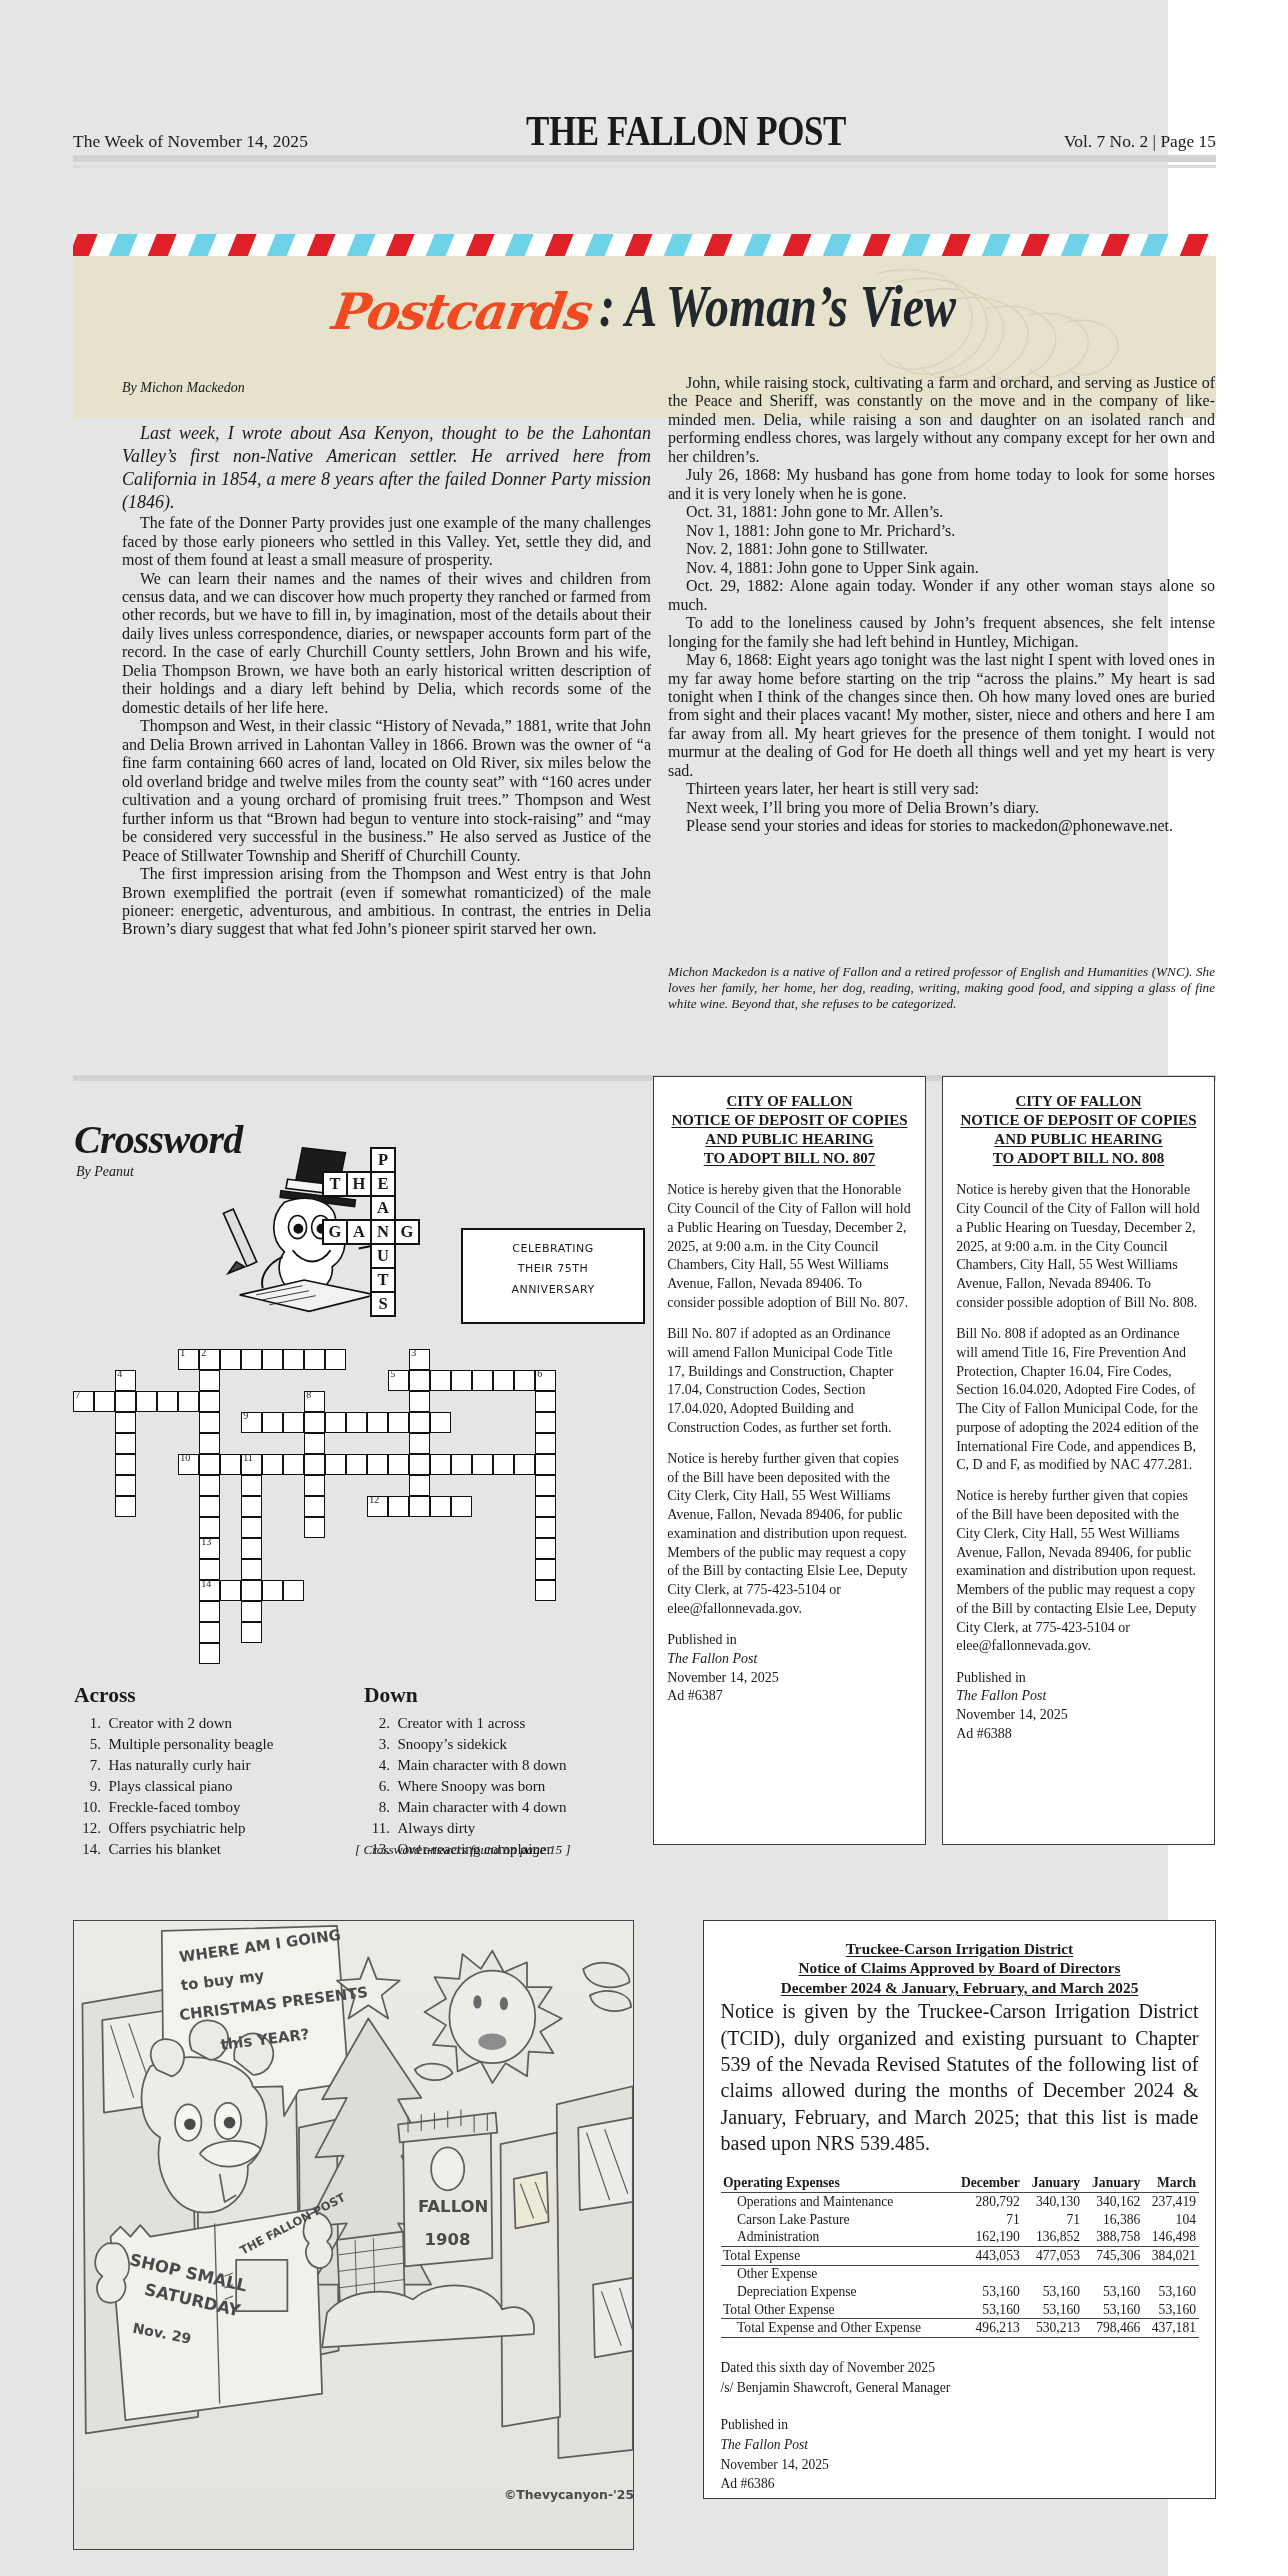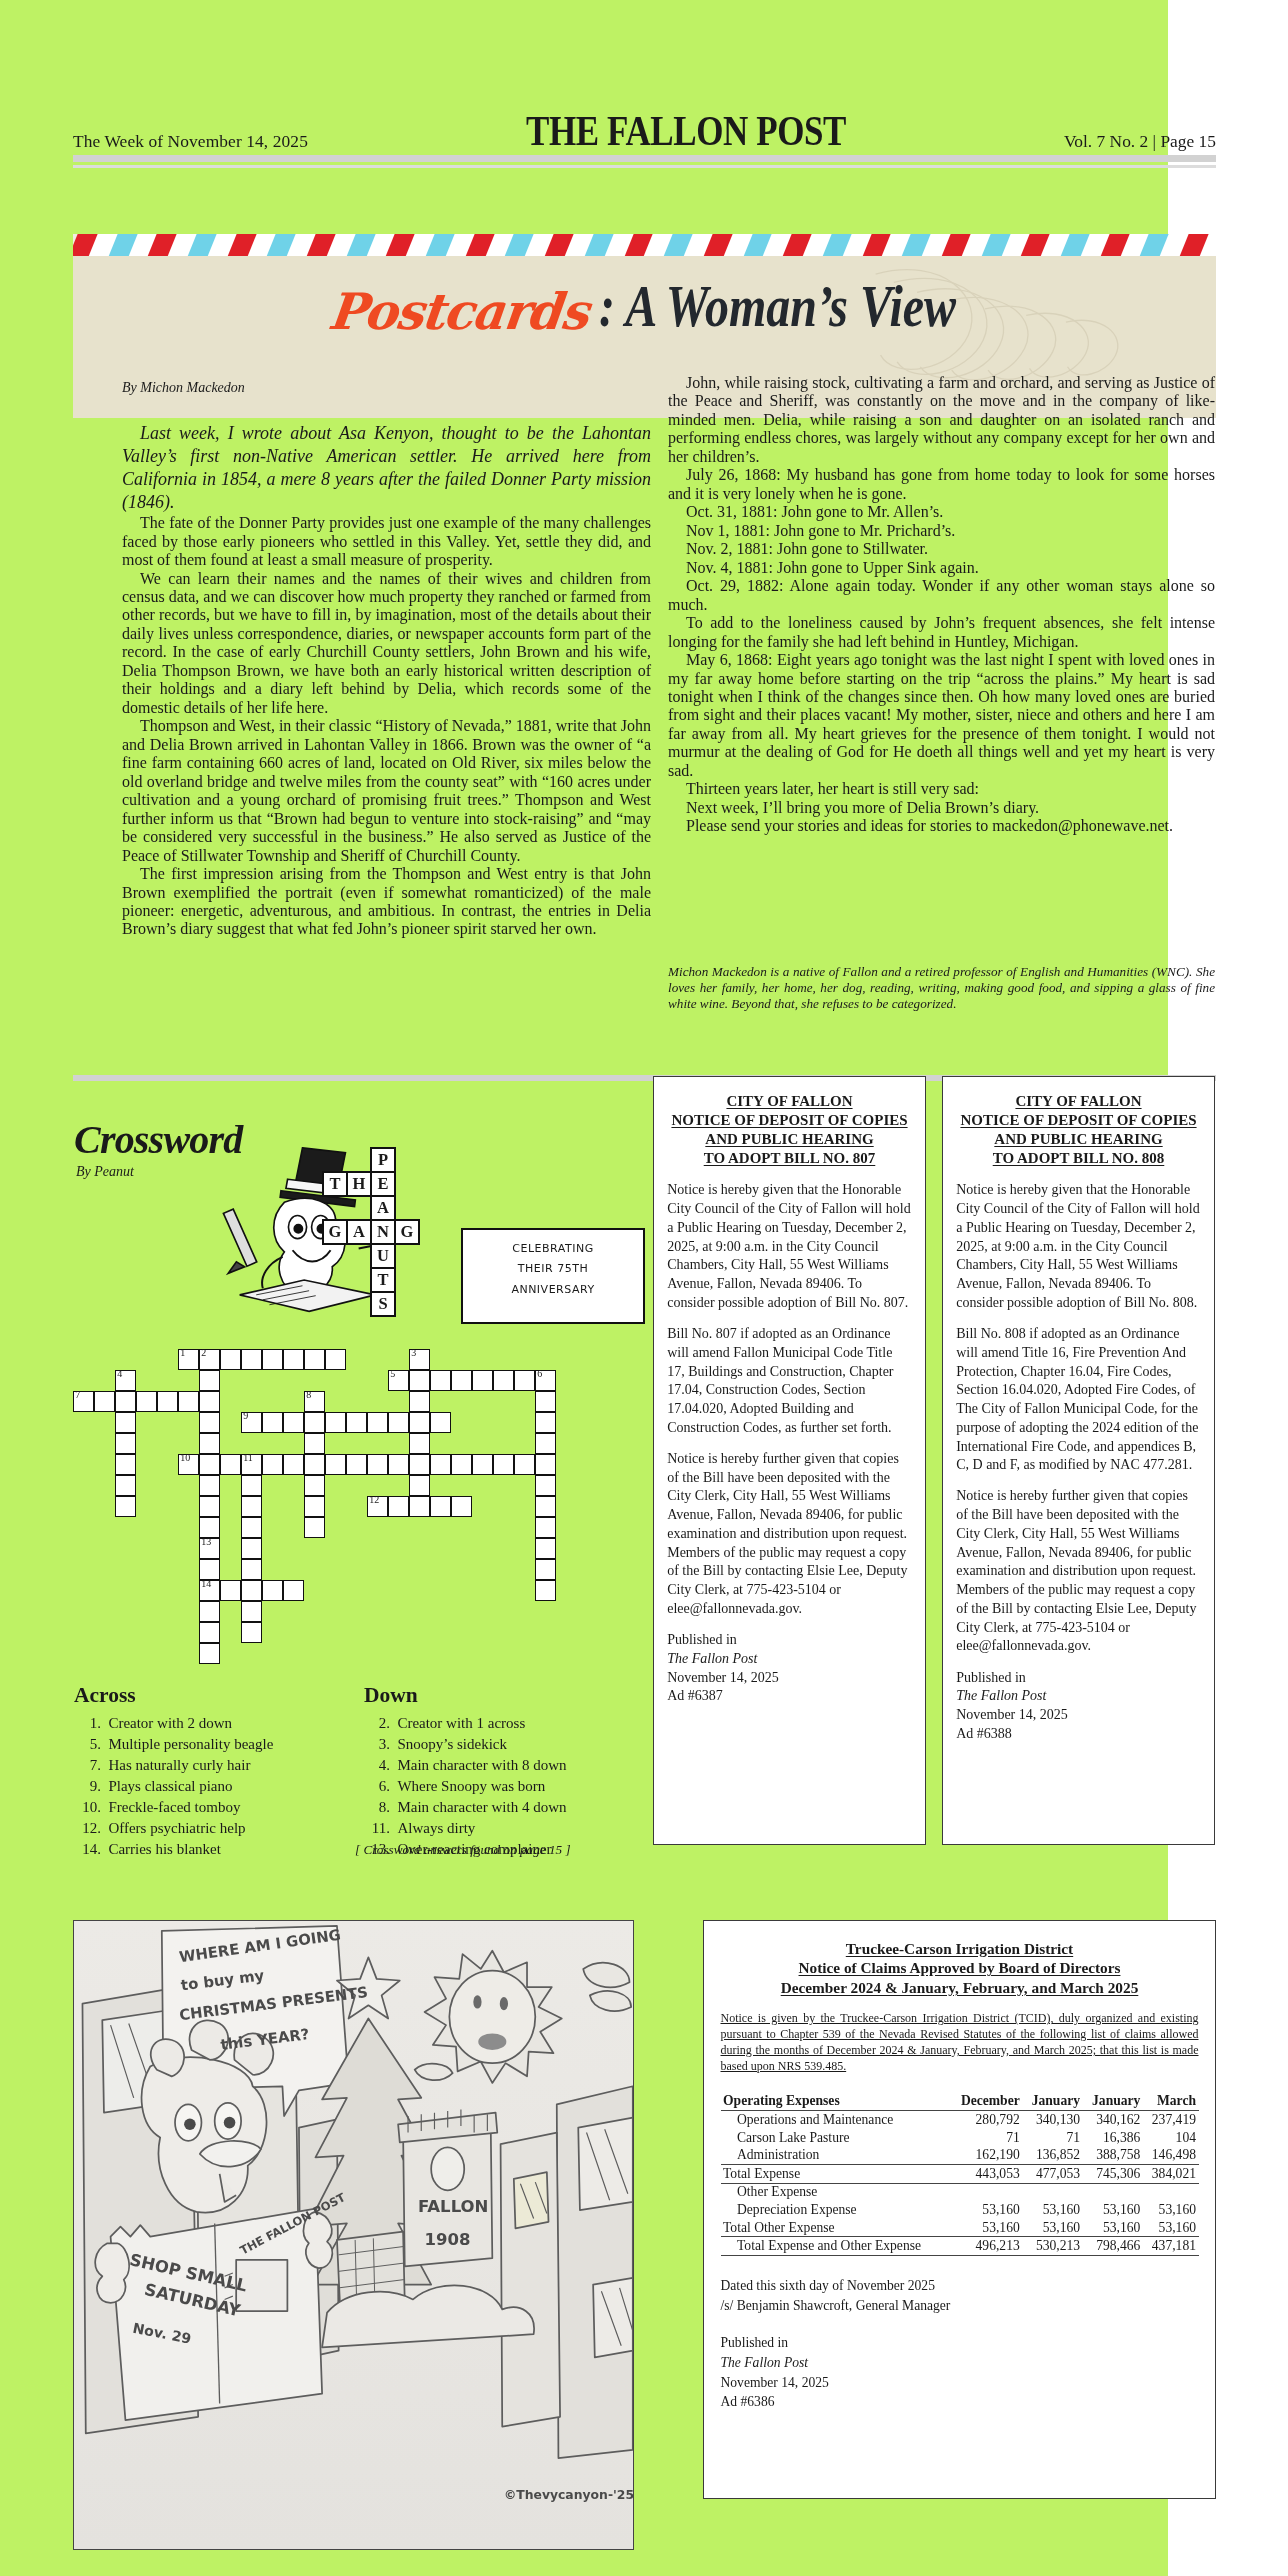--- a/index.html
+++ b/index.html
@@ -1,17 +1,17 @@
 <!DOCTYPE html>
 <html style="font-size:13.2px"><head>
 <meta charset="utf-8">
 <style>
   html,body{margin:0;padding:0;background:#ffffff;}
   body{width:1288px;height:2576px;font-family:"Liberation Serif",serif;color:#1a1a1a;}
-  .page{position:relative;width:1168px;height:2576px;background:#bef264;}
+  .page{position:relative;width:1168px;height:2576px;background:#e5e5e5;}
 
   
   .masthead{position:absolute;left:73px;top:116px;width:1143px;display:flex;align-items:baseline;justify-content:space-between;}
   .mh-left{font-family:"Liberation Serif",serif;font-size:17.4px;letter-spacing:0.1px;}
   .mh-title{font-family:"Liberation Serif",serif;font-weight:bold;font-size:35px;letter-spacing:-0.4px;transform:scaleY(1.22);transform-origin:center bottom;}
   .mh-right{font-family:"Liberation Serif",serif;font-size:17.4px;}
   .rule-thick{position:absolute;left:73px;top:155px;width:1143px;height:7.4px;background:#d2d2d2;}
   .rule-thin{position:absolute;left:73px;top:165px;width:1143px;height:2.5px;background:#dcdcdc;}
 
   .section-head{position:absolute;left:0;top:184px;width:1288px;text-align:center;
@@ -71,21 +71,21 @@
   .n-body{font-size:14px;line-height:1.34;margin-top:13.2px;}
   .n-body p{margin:0 0 12.4px 0;}
   .n-body p.tight{margin-bottom:0;}
   .n-ital{font-style:italic;}
   #notice807{left:653px;top:1076px;width:273px;height:769px;}
   #notice808{left:942px;top:1076px;width:273px;height:769px;}
 
   
   #tcid{left:703px;top:1920px;width:513px;height:579px;padding:18px 16.5px 8.3px 16.5px;}
   #tcid .n-title{font-size:15.3px;}
-  .tc-intro{font-size:12px;line-height:1.32;margin-top:14px;text-align:justify;text-decoration:underline;}
+  .tc-intro{font-size:20px;line-height:1.32;margin-top:1px;text-align:justify;}
   table.fin{width:100%;border-collapse:collapse;margin-top:18px;font-size:13.6px;}
   table.fin th{font-weight:bold;text-align:right;padding:0.8px 2.5px;}
   table.fin th.lbl{text-align:left;}
   table.fin td{text-align:right;padding:0.8px 2.5px;white-space:nowrap;}
   table.fin td.lbl{text-align:left;}
   table.fin td.ind{padding-left:16.5px;}
   tr.rule-under td,tr.rule-under th{border-bottom:1px solid #444;}
   .tc-tail{font-size:13.6px;line-height:1.45;margin-top:20px;}
 
   

